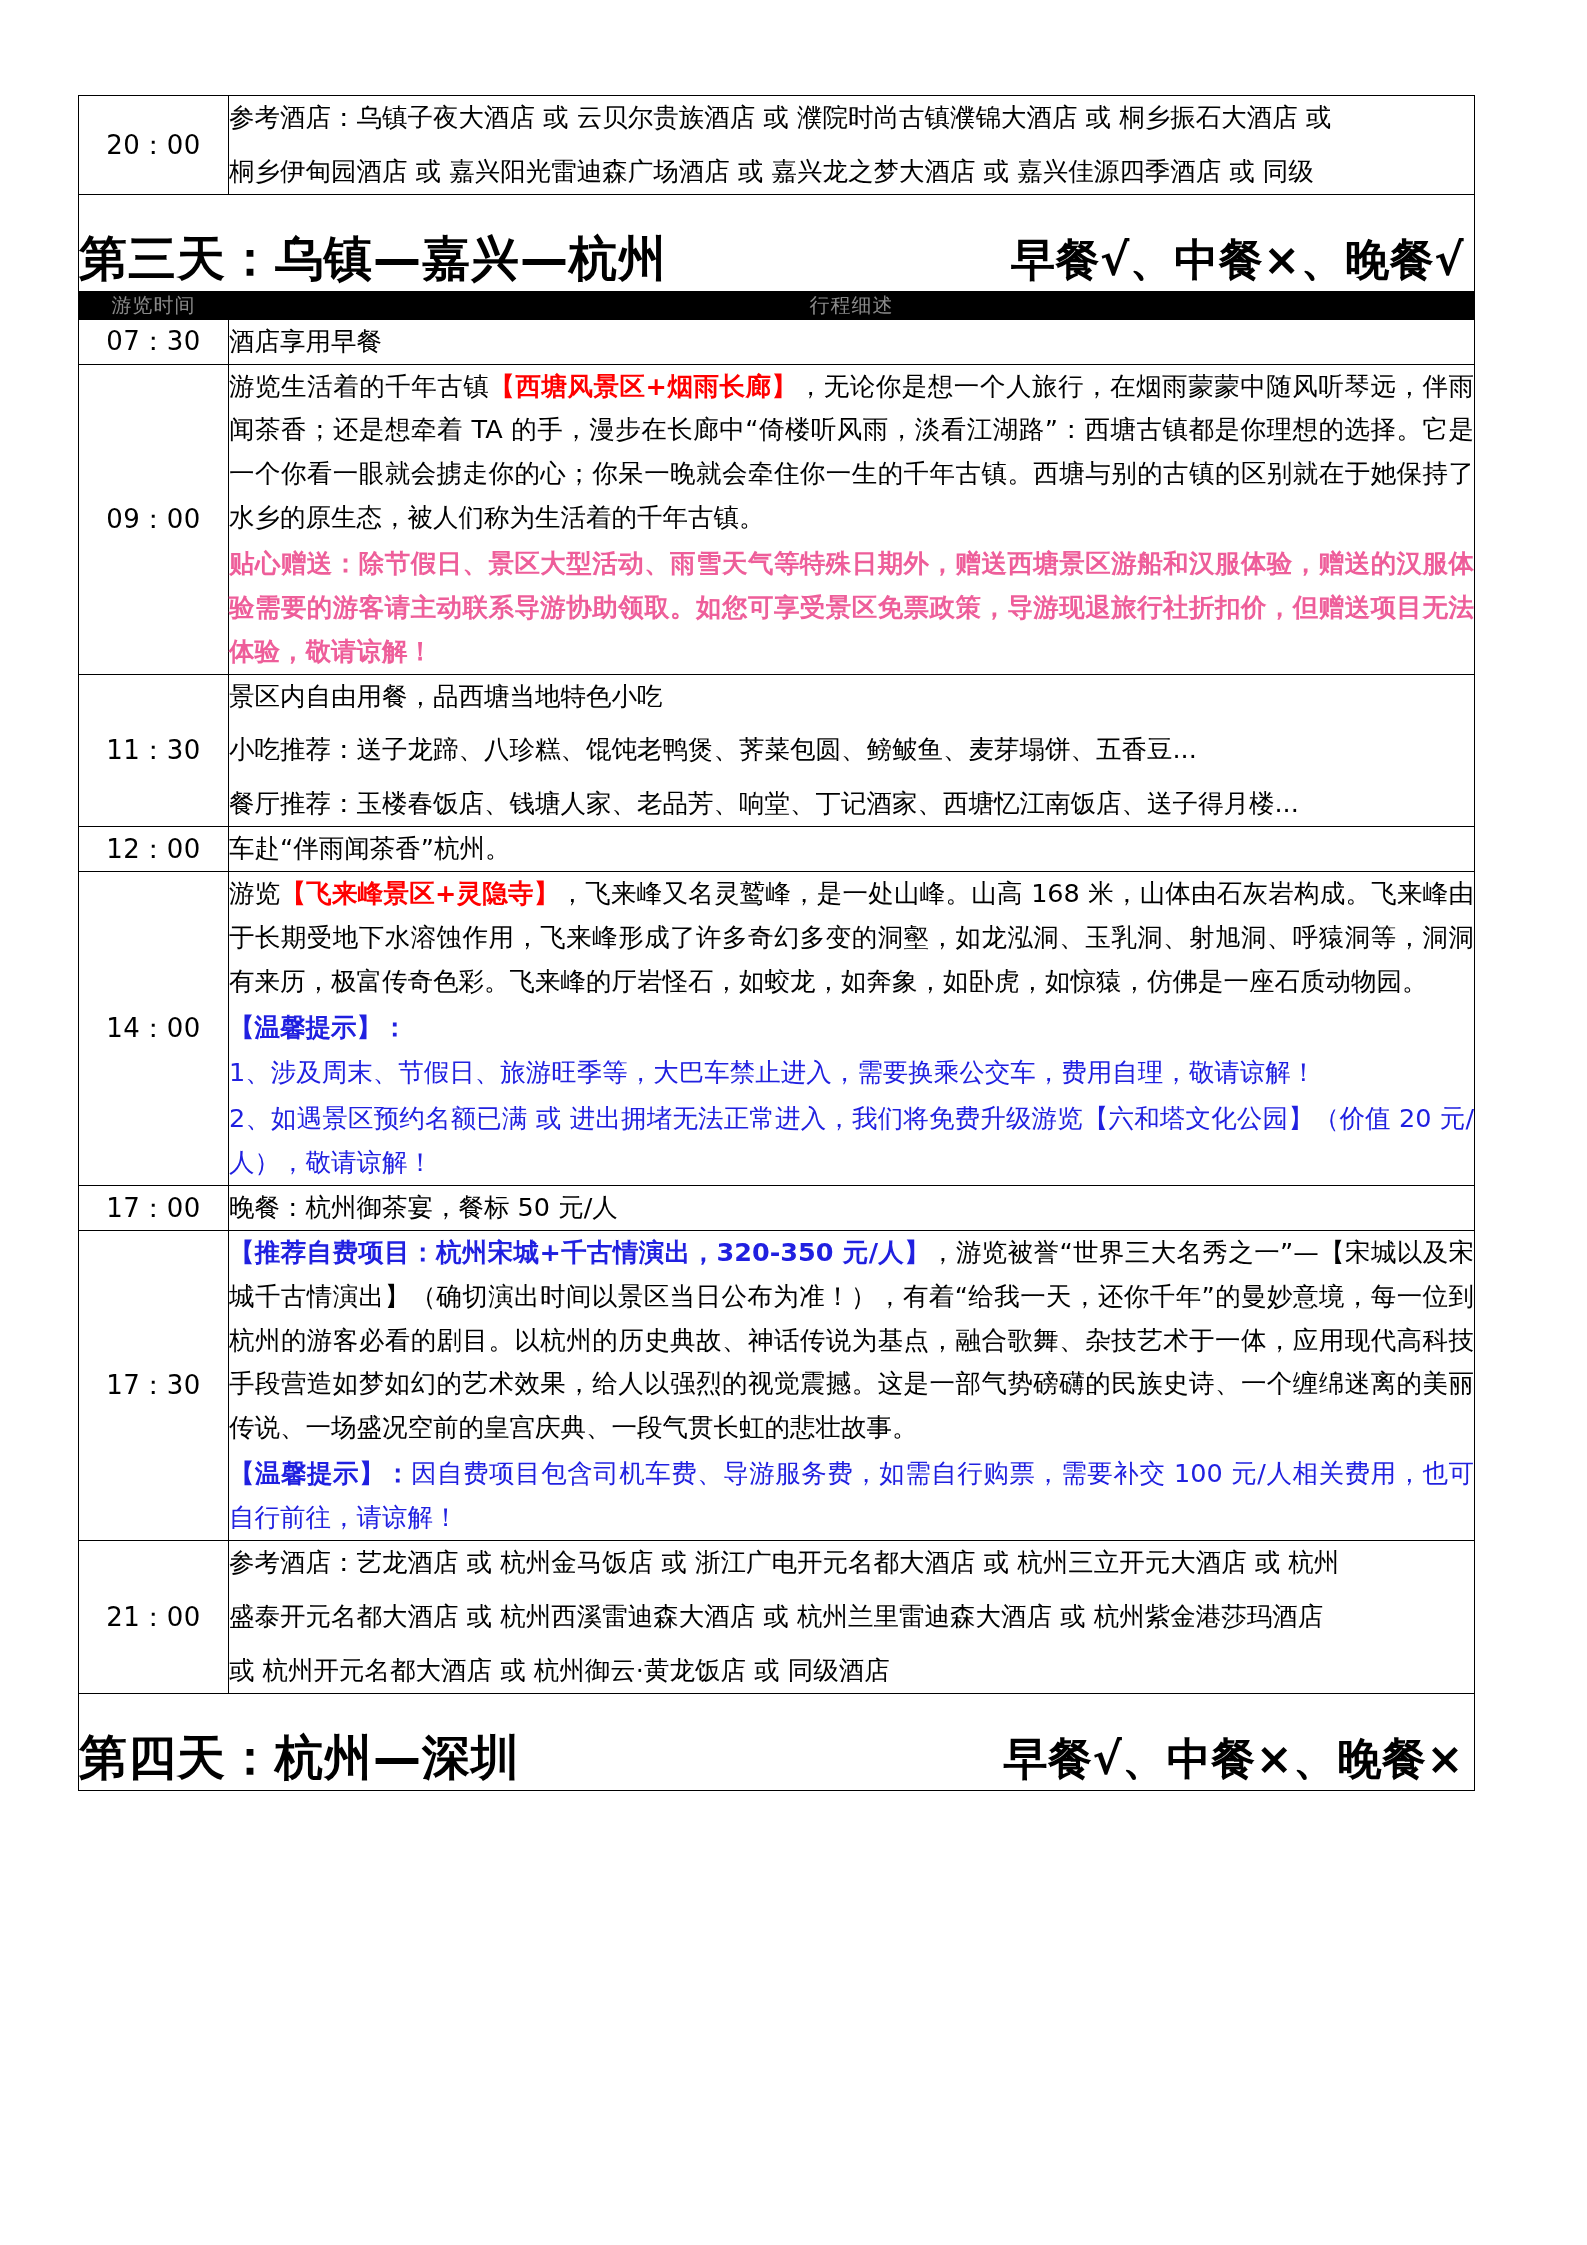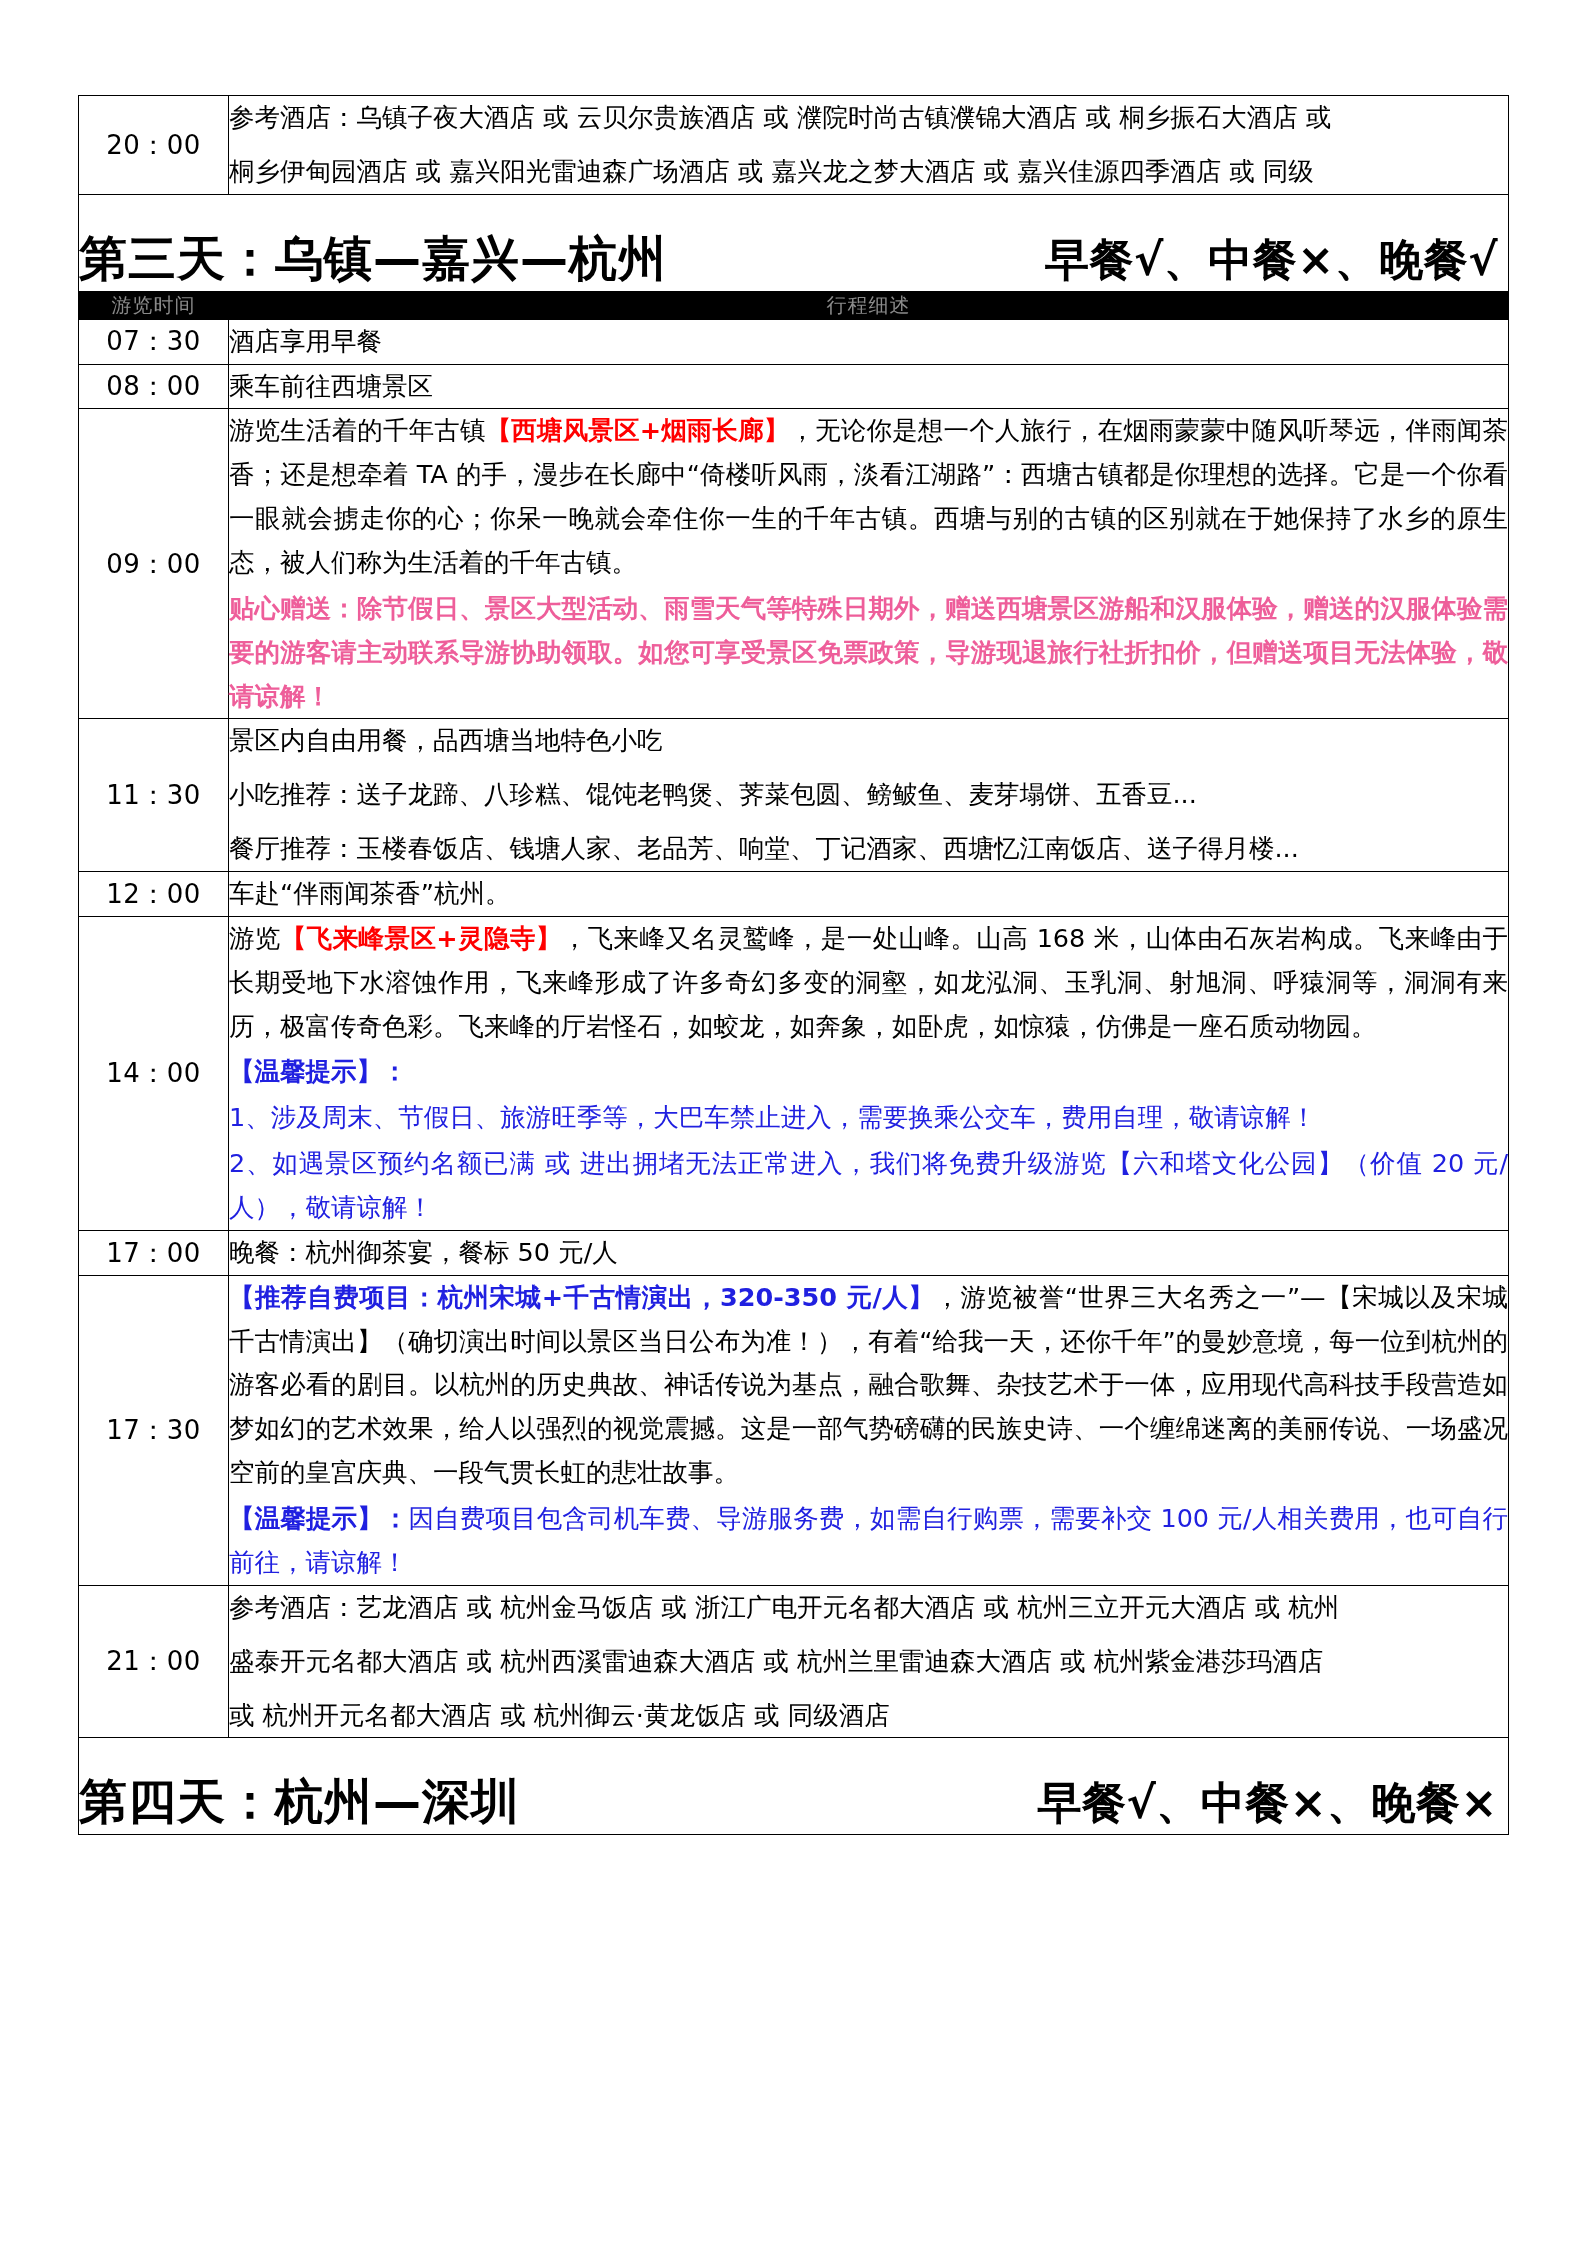--- a/index.html
+++ b/index.html
@@ -13,21 +13,21 @@
     font-family: "DejaVu Sans", "Liberation Sans", sans-serif;
     color: #000000;
     -webkit-font-smoothing: antialiased;
   }
 
   .page {
     position: relative;
     width: 1587px;
     height: 1728px;
     box-sizing: border-box;
-    padding: 95px 78px 0 78px;
+    padding: 95px 112px 0 78px;
   }
 
   table.itinerary {
     width: 100%;
     border-collapse: collapse;
     table-layout: fixed;
   }
 
   table.itinerary td {
     border: 1.5px solid #000000;
@@ -143,26 +143,20 @@
         <td class="col-head desc">行程细述</td>
       </tr>
 
       <tr>
         <td class="time-cell">07：30</td>
         <td class="detail-cell">
           <p>酒店享用早餐</p>
         </td>
       </tr>
 
-      <tr>
-        <td class="time-cell">08：00</td>
-        <td class="detail-cell">
-          <p>乘车前往西塘景区</p>
-        </td>
-      </tr>
 
       <tr>
         <td class="time-cell">09：00</td>
         <td class="detail-cell">
           <p><span>游览生活着的千年古镇</span><span class="red">【西塘风景区+烟雨长廊】</span><span>，无论你是想一个人旅行，在烟雨蒙蒙中随风听琴远，伴雨闻茶香；还是想牵着 TA 的手，漫步在长廊中“倚楼听风雨，淡看江湖路”：西塘古镇都是你理想的选择。它是一个你看一眼就会掳走你的心；你呆一晚就会牵住你一生的千年古镇。西塘与别的古镇的区别就在于她保持了水乡的原生态，被人们称为生活着的千年古镇。</span></p>
           <p class="pink">贴心赠送：除节假日、景区大型活动、雨雪天气等特殊日期外，赠送西塘景区游船和汉服体验，赠送的汉服体验需要的游客请主动联系导游协助领取。如您可享受景区免票政策，导游现退旅行社折扣价，但赠送项目无法体验，敬请谅解！</p>
         </td>
       </tr>
 
       <tr>

